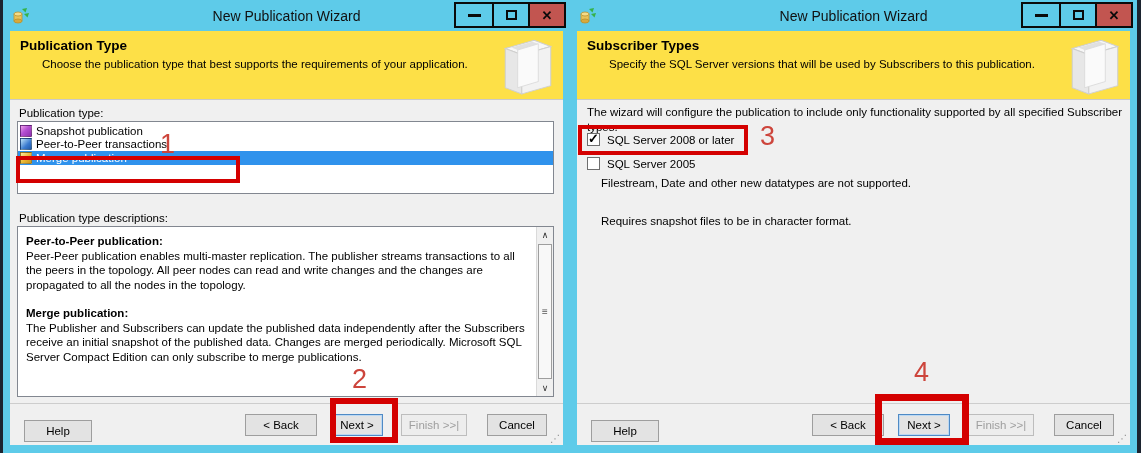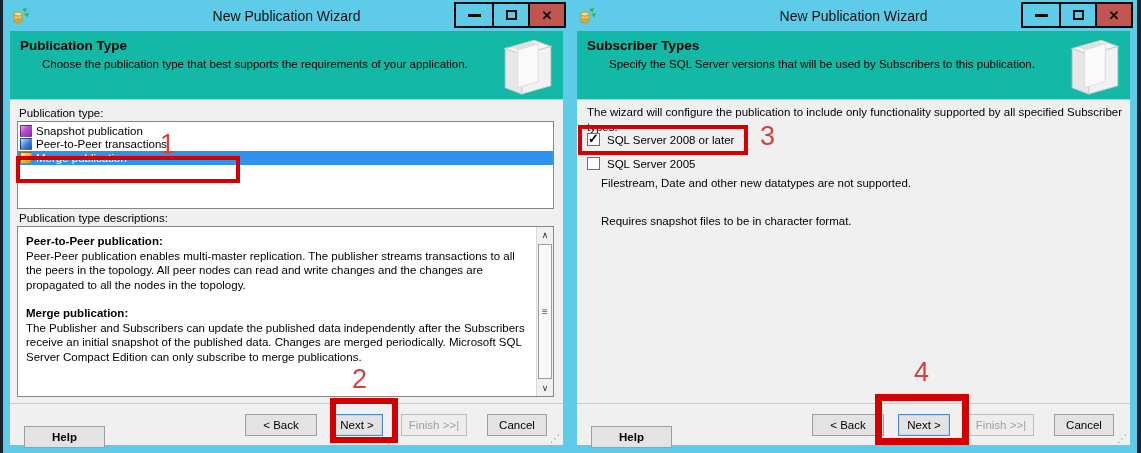--- a/index.html
+++ b/index.html
@@ -19,32 +19,32 @@
   .caption { position:absolute; right:4px; top:2px; display:flex; border:2px solid #0a0a0a; height:26px; z-index:2; }
   .cap-btn { width:36px; display:flex; align-items:center; justify-content:center; background:#5ecbe9; cursor:default; }
   .cap-btn + .cap-btn { border-left:2px solid #0a0a0a; }
   .cap-close { background:#c25550; font-weight:bold; font-size:13px; color:#0a0a0a; }
   .min-bar { width:13px; height:3px; background:#0a0a0a; }
   .max-box { width:11px; height:10px; border:2px solid #0a0a0a; }
 
   
   .inner { position:absolute; left:7px; right:7px; top:31px; bottom:8px; background:#f0f0f0;
            display:flex; flex-direction:column; }
-  .wiz-header { flex:0 0 69px; background:#14b8a6; position:relative; border-bottom:1px solid #c9c9c9; }
+  .wiz-header { flex:0 0 69px; background:#fde047; position:relative; border-bottom:1px solid #c9c9c9; }
   .wh-title { position:absolute; left:10px; top:7px; font-size:13.5px; font-weight:bold; color:#000; }
   .wh-sub { position:absolute; left:32px; top:26px; font-size:11.5px; color:#000; width:450px; line-height:14px; }
   .book-icon { position:absolute; right:4px; top:3px; }
 
   .wiz-content { flex:1 1 auto; position:relative; font-size:11.5px; color:#000; }
   .btn-strip { flex:0 0 42px; position:relative; border-top:1px solid #cdcdcd; background:#f0f0f0; }
 
   .field-label { position:absolute; left:9px; font-size:11.5px; }
 
   
-  .listbox { position:absolute; left:7px; right:9px; top:21px; height:88px; background:#fff;
+  .listbox { position:absolute; left:7px; right:9px; top:21px; height:73px; background:#fff;
              border:1px solid #828790; padding-top:2px; overflow:hidden; }
   .lb-row { height:13.5px; display:flex; align-items:center; padding-left:2px; gap:4px; cursor:default; white-space:nowrap; }
   .lb-row.selected { background:#2f92ec; color:#fff; }
   .pubicon { flex:0 0 12px; width:12px; height:12px; border:1px solid rgba(0,0,0,.35); }
   .icon-snapshot { background:linear-gradient(135deg,#f0a0ea 0%,#b44fd2 45%,#8e2fae 100%); }
   .icon-trans, .icon-peer { background:linear-gradient(135deg,#bfe3f7 0%,#3a7bd0 60%,#1f5aa8 100%); }
   .icon-merge { background:linear-gradient(135deg,#fde9a0 0%,#eab62f 55%,#c79420 100%); }
 
   
   .descbox { position:absolute; left:7px; right:9px; top:126px; height:171px; background:#fff;
@@ -64,21 +64,21 @@
   .intro { position:absolute; left:10px; top:5px; width:545px; line-height:14.5px; }
   .cb-row { position:absolute; left:10px; display:flex; align-items:center; gap:7px; cursor:default; }
   .cb-box { width:13px; height:13px; background:#fff; border:1px solid #6e6e6e; position:relative; }
   .cb-check { display:none; position:absolute; left:0px; top:-3px; font-size:13px; font-weight:bold; color:#000; }
   .cb-box.checked .cb-check { display:block; }
   .cb-note { position:absolute; left:24px; }
 
   
   .btn { height:22px; background:#e3e3e3; border:1px solid #9e9e9e; font-size:11.5px; color:#000;
          display:flex; align-items:center; justify-content:center; font-family:"Liberation Sans",sans-serif; cursor:default; }
-  .btn-help { position:absolute; left:14px; top:22px; width:81px;font-weight:bold; }
+  .btn-help { position:absolute; left:14px; top:16px; width:68px; }
   .btn-cluster { position:absolute; right:16px; top:10px; display:flex; align-items:center; }
   .btn-back { width:72px; margin-right:14px; }
   .btn-next { width:52px; margin-right:18px; border:1px solid #4f8ac5; box-shadow:inset 0 0 0 1px #bcd8f2; }
   .btn-finish { width:66px; margin-right:20px; color:#9f9f9f; background:#ededed; border-color:#bdbdbd; }
   .btn-cancel { width:60px;text-align:right; }
   .grip { position:absolute; right:3px; bottom:1px; font-size:10px; color:#8f8f8f; }
 
   
   .ann-box { position:absolute; border-style:solid; border-color:#d40000; pointer-events:none; }
   .ann-num { position:absolute; font-size:27px; color:#cd453c; pointer-events:none; line-height:27px; }

